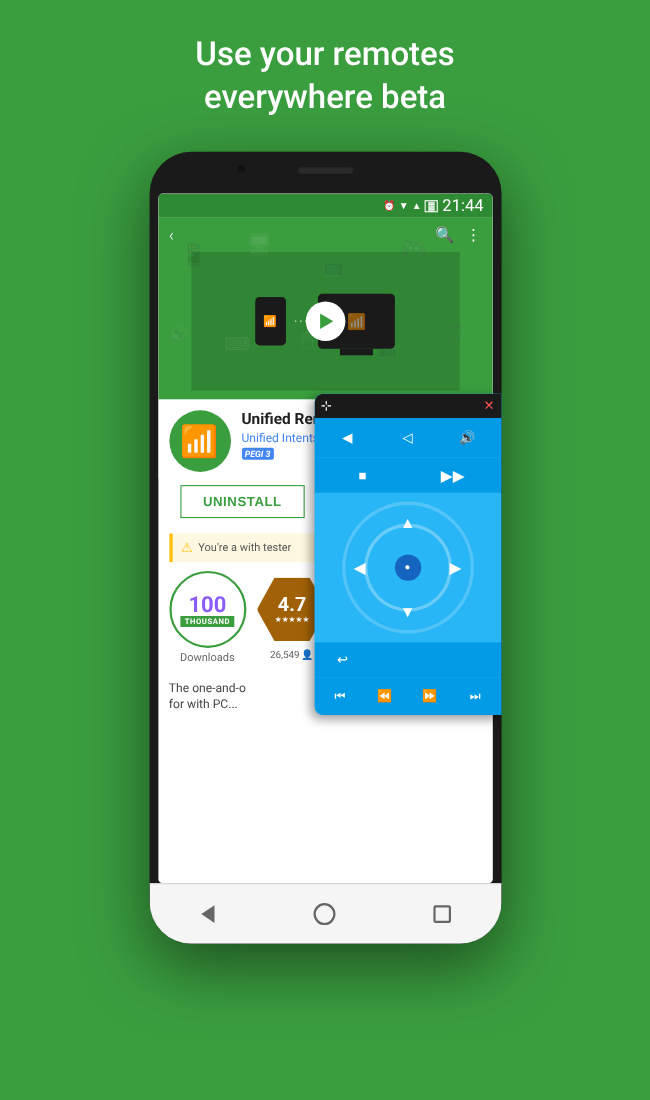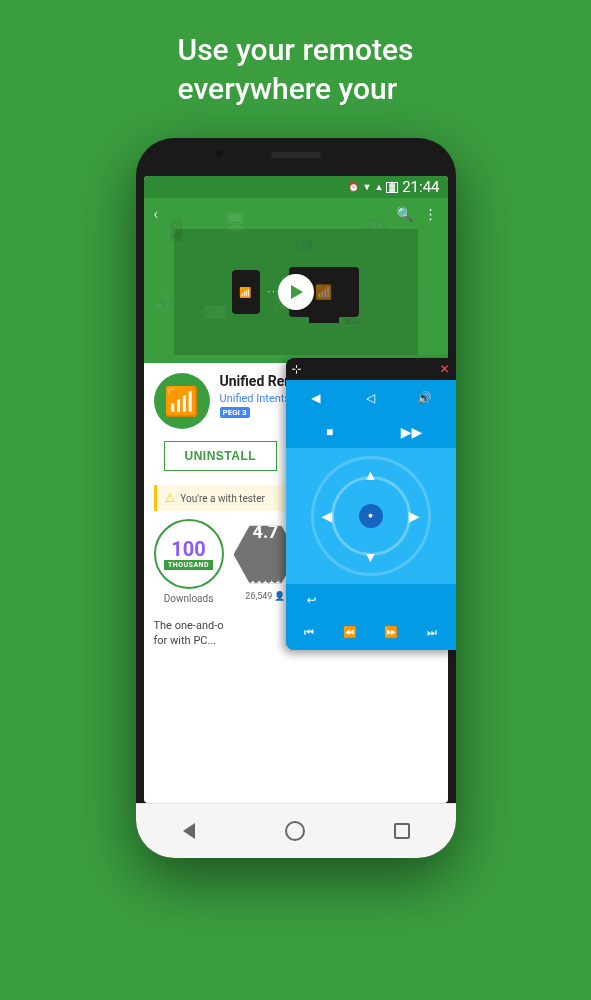--- a/index.html
+++ b/index.html
@@ -12,20 +12,21 @@
       display: flex;
       flex-direction: column;
       align-items: center;
       overflow: hidden;
     }
 
     .headline {
       color: white;
       font-size: 30px;
       font-weight: 500;
+      text-align: center;
       padding: 30px 40px 20px;
       line-height: 1.3;
     }
 
     .phone-wrapper {
       position: relative;
       width: 320px;
       height: 720px;
       margin-top: 10px;
     }
@@ -223,20 +224,21 @@
       margin-top: 2px;
     }
 
     .pegi {
       background: #4285f4;
       color: white;
       font-size: 8px;
       padding: 1px 3px;
       border-radius: 2px;
       font-weight: 700;
+      font-style: italic;
     }
 
     .uninstall-btn {
       background: white;
       border: 1.5px solid #3a9e3f;
       color: #3a9e3f;
       font-size: 12px;
       font-weight: 700;
       padding: 7px 20px;
       letter-spacing: 0.5px;
@@ -314,26 +316,26 @@
 
     .stat-rating-wrapper {
       display: flex;
       flex-direction: column;
       align-items: center;
     }
 
     .hexagon {
       width: 64px;
       height: 64px;
-      background: #737373;
+      background: #a16207;
       position: relative;
       display: flex;
       flex-direction: column;
       align-items: center;
-      justify-content: space-between;
+      justify-content: center;
       clip-path: polygon(25% 5%, 75% 5%, 100% 50%, 75% 95%, 25% 95%, 0% 50%);
     }
 
     .rating-number {
       font-size: 18px;
       font-weight: 700;
       color: white;
       line-height: 1;
     }
 
@@ -528,21 +530,21 @@
       bottom: 0;
       opacity: 0.1;
       pointer-events: none;
     }
   </style>
 </head>
 <body>
 
 <div class="headline">
   <span>Use your remotes</span><br>
-  <span>everywhere your</span><br>
+  <span>everywhere beta</span><br>
 </div>
 
 <div class="phone-wrapper">
   <div class="phone-body">
 
     <div style="position:absolute;top:14px;left:50%;transform:translateX(-50%);width:50px;height:6px;background:#2a2a2a;border-radius:3px;z-index:5;"></div>
     <div style="position:absolute;top:12px;left:80px;width:7px;height:7px;background:#111;border-radius:50%;z-index:5;"></div>
 
     <div class="phone-screen">
 

